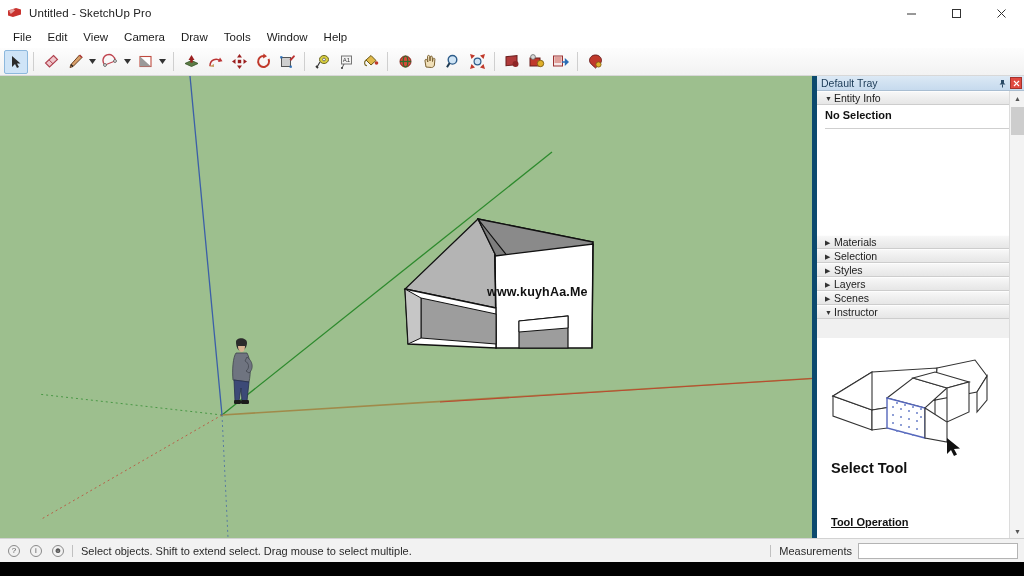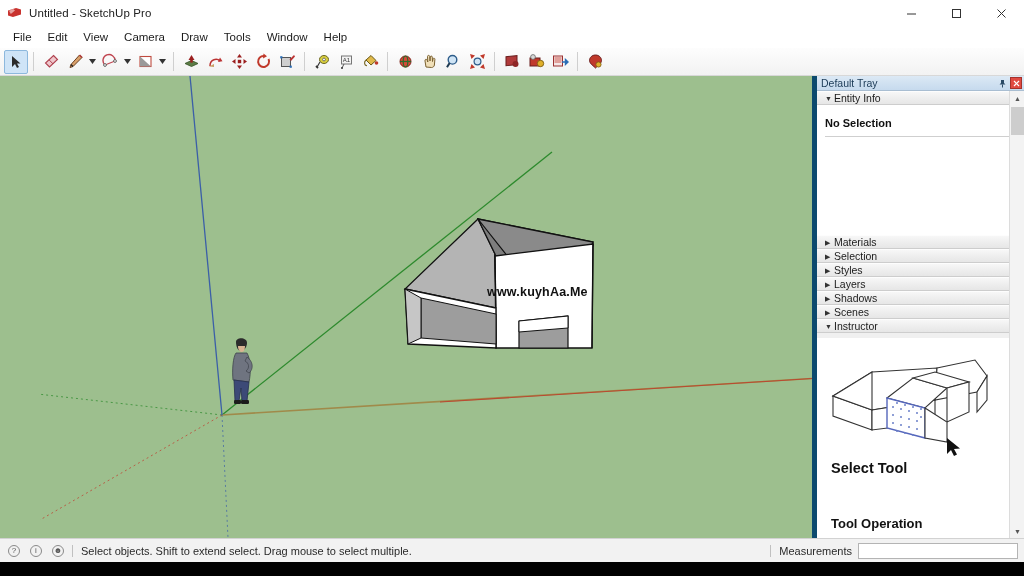--- a/index.html
+++ b/index.html
@@ -55,30 +55,30 @@
 
   .panel-head { height:14px; background:linear-gradient(#f7f7f7,#e6e6e6);
                 border-bottom:1px solid #cdcdcd; border-top:1px solid #fdfdfd;
                 display:flex; align-items:center; padding-left:8px; }
   .panel-head .tri { width:9px; font-size:7px; color:#333; line-height:1; }
   .panel-head .plabel { font-size:10.5px; color:#1b1b1b; }
   .panel-x { margin-left:auto; margin-right:3px; width:11px; height:11px;
              background:linear-gradient(#fafafa,#ebebeb); border:1px solid #b6b6b6;
              display:flex; align-items:center; justify-content:center; font-size:7px; color:#444; line-height:1; }
 
-  .entity-body { background:#ffffff; height:130px; padding:12px 8px 0 8px; }
+  .entity-body { background:#ffffff; height:130px; padding:4px 8px 0 8px; }
   .entity-title { font-size:11px; font-weight:bold; color:#111; }
   .entity-rule { margin-top:7px; border-top:1px solid #cfcfcf; }
 
   .instructor-body { position:absolute; left:0; top:262px; width:196px; height:200px;
                      background:#ffffff; overflow:hidden; }
   .instr-heading { position:absolute; left:14px; top:122px; font-size:14.5px; font-weight:bold; color:#111; }
   .instr-desc { position:absolute; left:14px; top:142px; width:176px; font-size:10.5px;
                 color:#4a4a4a; line-height:1.35; }
-  .instr-sub { position:absolute; left:14px; top:178px; font-size:13px; font-weight:bold; color:#111; }
+  .instr-sub { position:absolute; left:14px; top:178px; font-size:11px; font-weight:bold; color:#111;text-decoration:underline; }
 
   .tray-scroll { position:absolute; right:0; top:15px; width:15px; bottom:0;
                  background:#f3f3f3; border-left:1px solid #dcdcdc; }
   .scroll-up, .scroll-dn { width:15px; height:14px; display:flex; align-items:center;
                            justify-content:center; font-size:7px; color:#555; }
   .scroll-thumb { position:absolute; top:16px; left:1px; width:13px; height:28px;
                   background:#cdcdcd; }
 
   
   .statusbar { position:absolute; left:0; top:538px; width:1024px; height:24px;
@@ -431,25 +431,20 @@
       <span class="panel-x">×</span>
     </div>
     <div class="panel-head">
       <span class="tri">▶</span>
       <span class="plabel">Styles</span>
       <span class="panel-x">×</span>
     </div>
     <div class="panel-head">
       <span class="tri">▶</span>
       <span class="plabel">Layers</span>
-      <span class="panel-x">×</span>
-    </div>
-    <div class="panel-head">
-      <span class="tri">▶</span>
-      <span class="plabel">Shadows</span>
       <span class="panel-x">×</span>
     </div>
     <div class="panel-head">
       <span class="tri">▶</span>
       <span class="plabel">Scenes</span>
       <span class="panel-x">×</span>
     </div>
     <div class="panel-head">
       <span class="tri">▼</span>
       <span class="plabel">Instructor</span>

